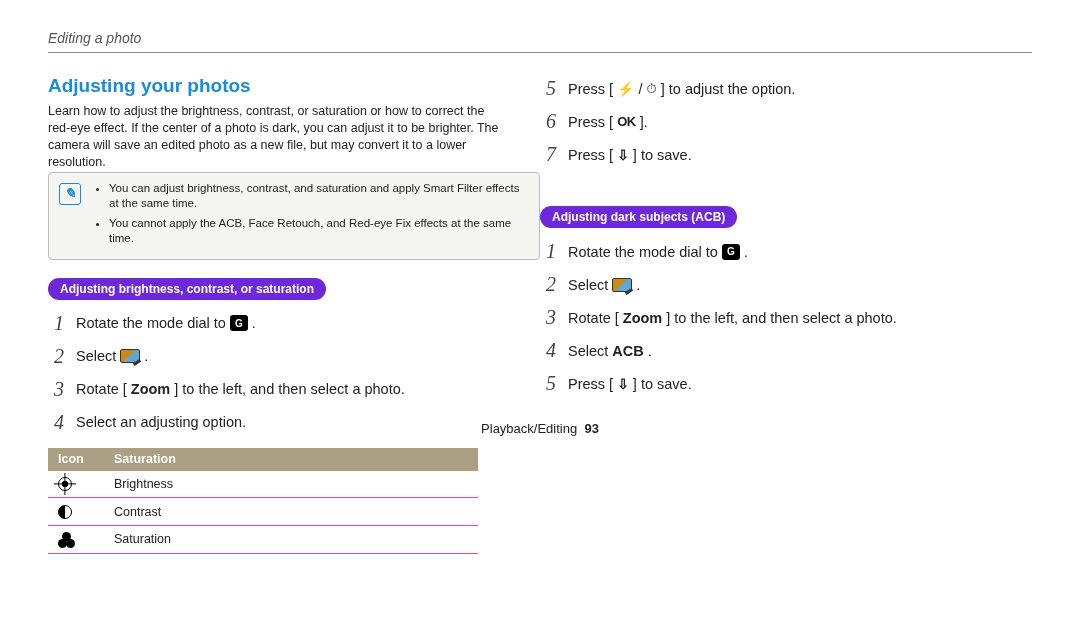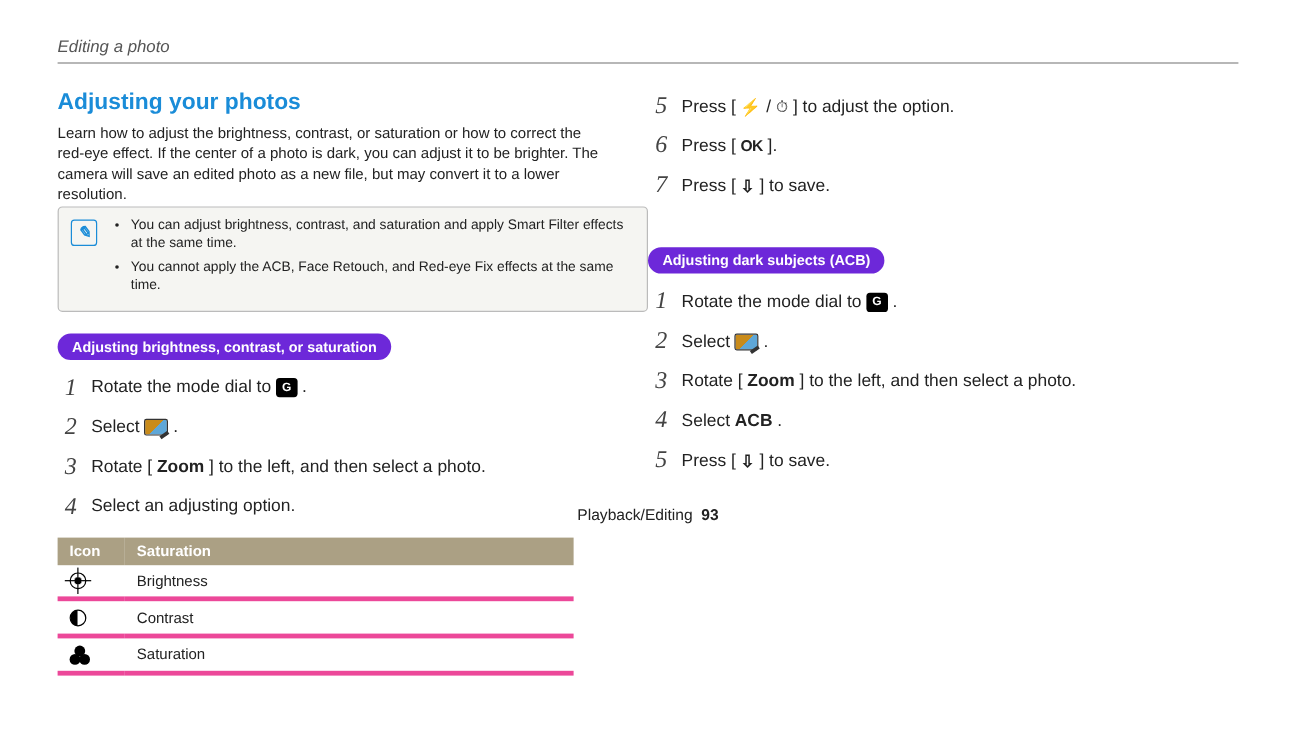--- a/index.html
+++ b/index.html
@@ -17,21 +17,21 @@
   .notebox ul li { margin-bottom: 4px; }
   .pill { display: inline-block; background: #6d28d9; color: #fff; border-radius: 12px; padding: 4px 12px; font-size: 12px; font-weight: 600; margin-bottom: 12px; }
   .steps { list-style: none; margin: 0 0 14px 0; }
   .steps li { display: flex; align-items: center; gap: 12px; margin-bottom: 10px; }
   .step-num { font-family: Georgia, "Times New Roman", serif; font-style: italic; font-size: 20px; font-weight: 400; color: #444; width: 16px; flex-shrink: 0; text-align: right; }
   .step-txt { font-size: 14.5px; color: #222; display: flex; align-items: center; gap: 4px; flex-wrap: wrap; justify-content: space-between; }
   .step-txt .b { font-weight: 700; }
   .tbl { width: 430px; border-collapse: collapse; font-size: 12.5px; }
   .tbl th { background: #aba084; color: #fff; font-weight: 600; text-align: left; padding: 4px 10px; border-bottom: 1px solid #aba084; }
   .tbl th.icon-col, .tbl td.icon-col { width: 56px; text-align: left; }
-  .tbl td { padding: 6px 10px; border-bottom: 4px solid #ec4899; }
+  .tbl td { padding: 6px 10px; border-bottom: 1px solid #ec4899; }
   .footer { position: absolute; bottom: 12px; left: 0; width: 100%; text-align: center; font-size: 13px; color: #222; }
   
   .ico { display: inline-flex; align-items: center; justify-content: center; vertical-align: middle; }
   .ico-mode { height: 16px; background: #000; border-radius: 3px; color: #fff; font-size: 10px; padding: 1px 5px; }
   .ico-mode::before { content: "G"; font-weight: 700; }
   .ico-edit { width: 20px; height: 14px; background: linear-gradient(135deg,#c98b1a 0 50%, #5ea7d8 50% 100%); border: 1px solid #333; border-radius: 2px; position: relative; }
   .ico-edit::after { content: ""; position: absolute; right: -2px; bottom: -2px; width: 8px; height: 3px; background: #333; transform: rotate(-35deg); }
   .ico-ok { font-weight: 700; font-size: 13px; letter-spacing: -0.5px; }
   .ico-brightness { width: 14px; height: 14px; border: 1.5px solid #000; border-radius: 50%; position: relative; background: radial-gradient(circle,#000 0 3px, transparent 3px); }
   .ico-brightness::before, .ico-brightness::after { content: ""; position: absolute; left: 50%; top: 50%; background: #000; }

